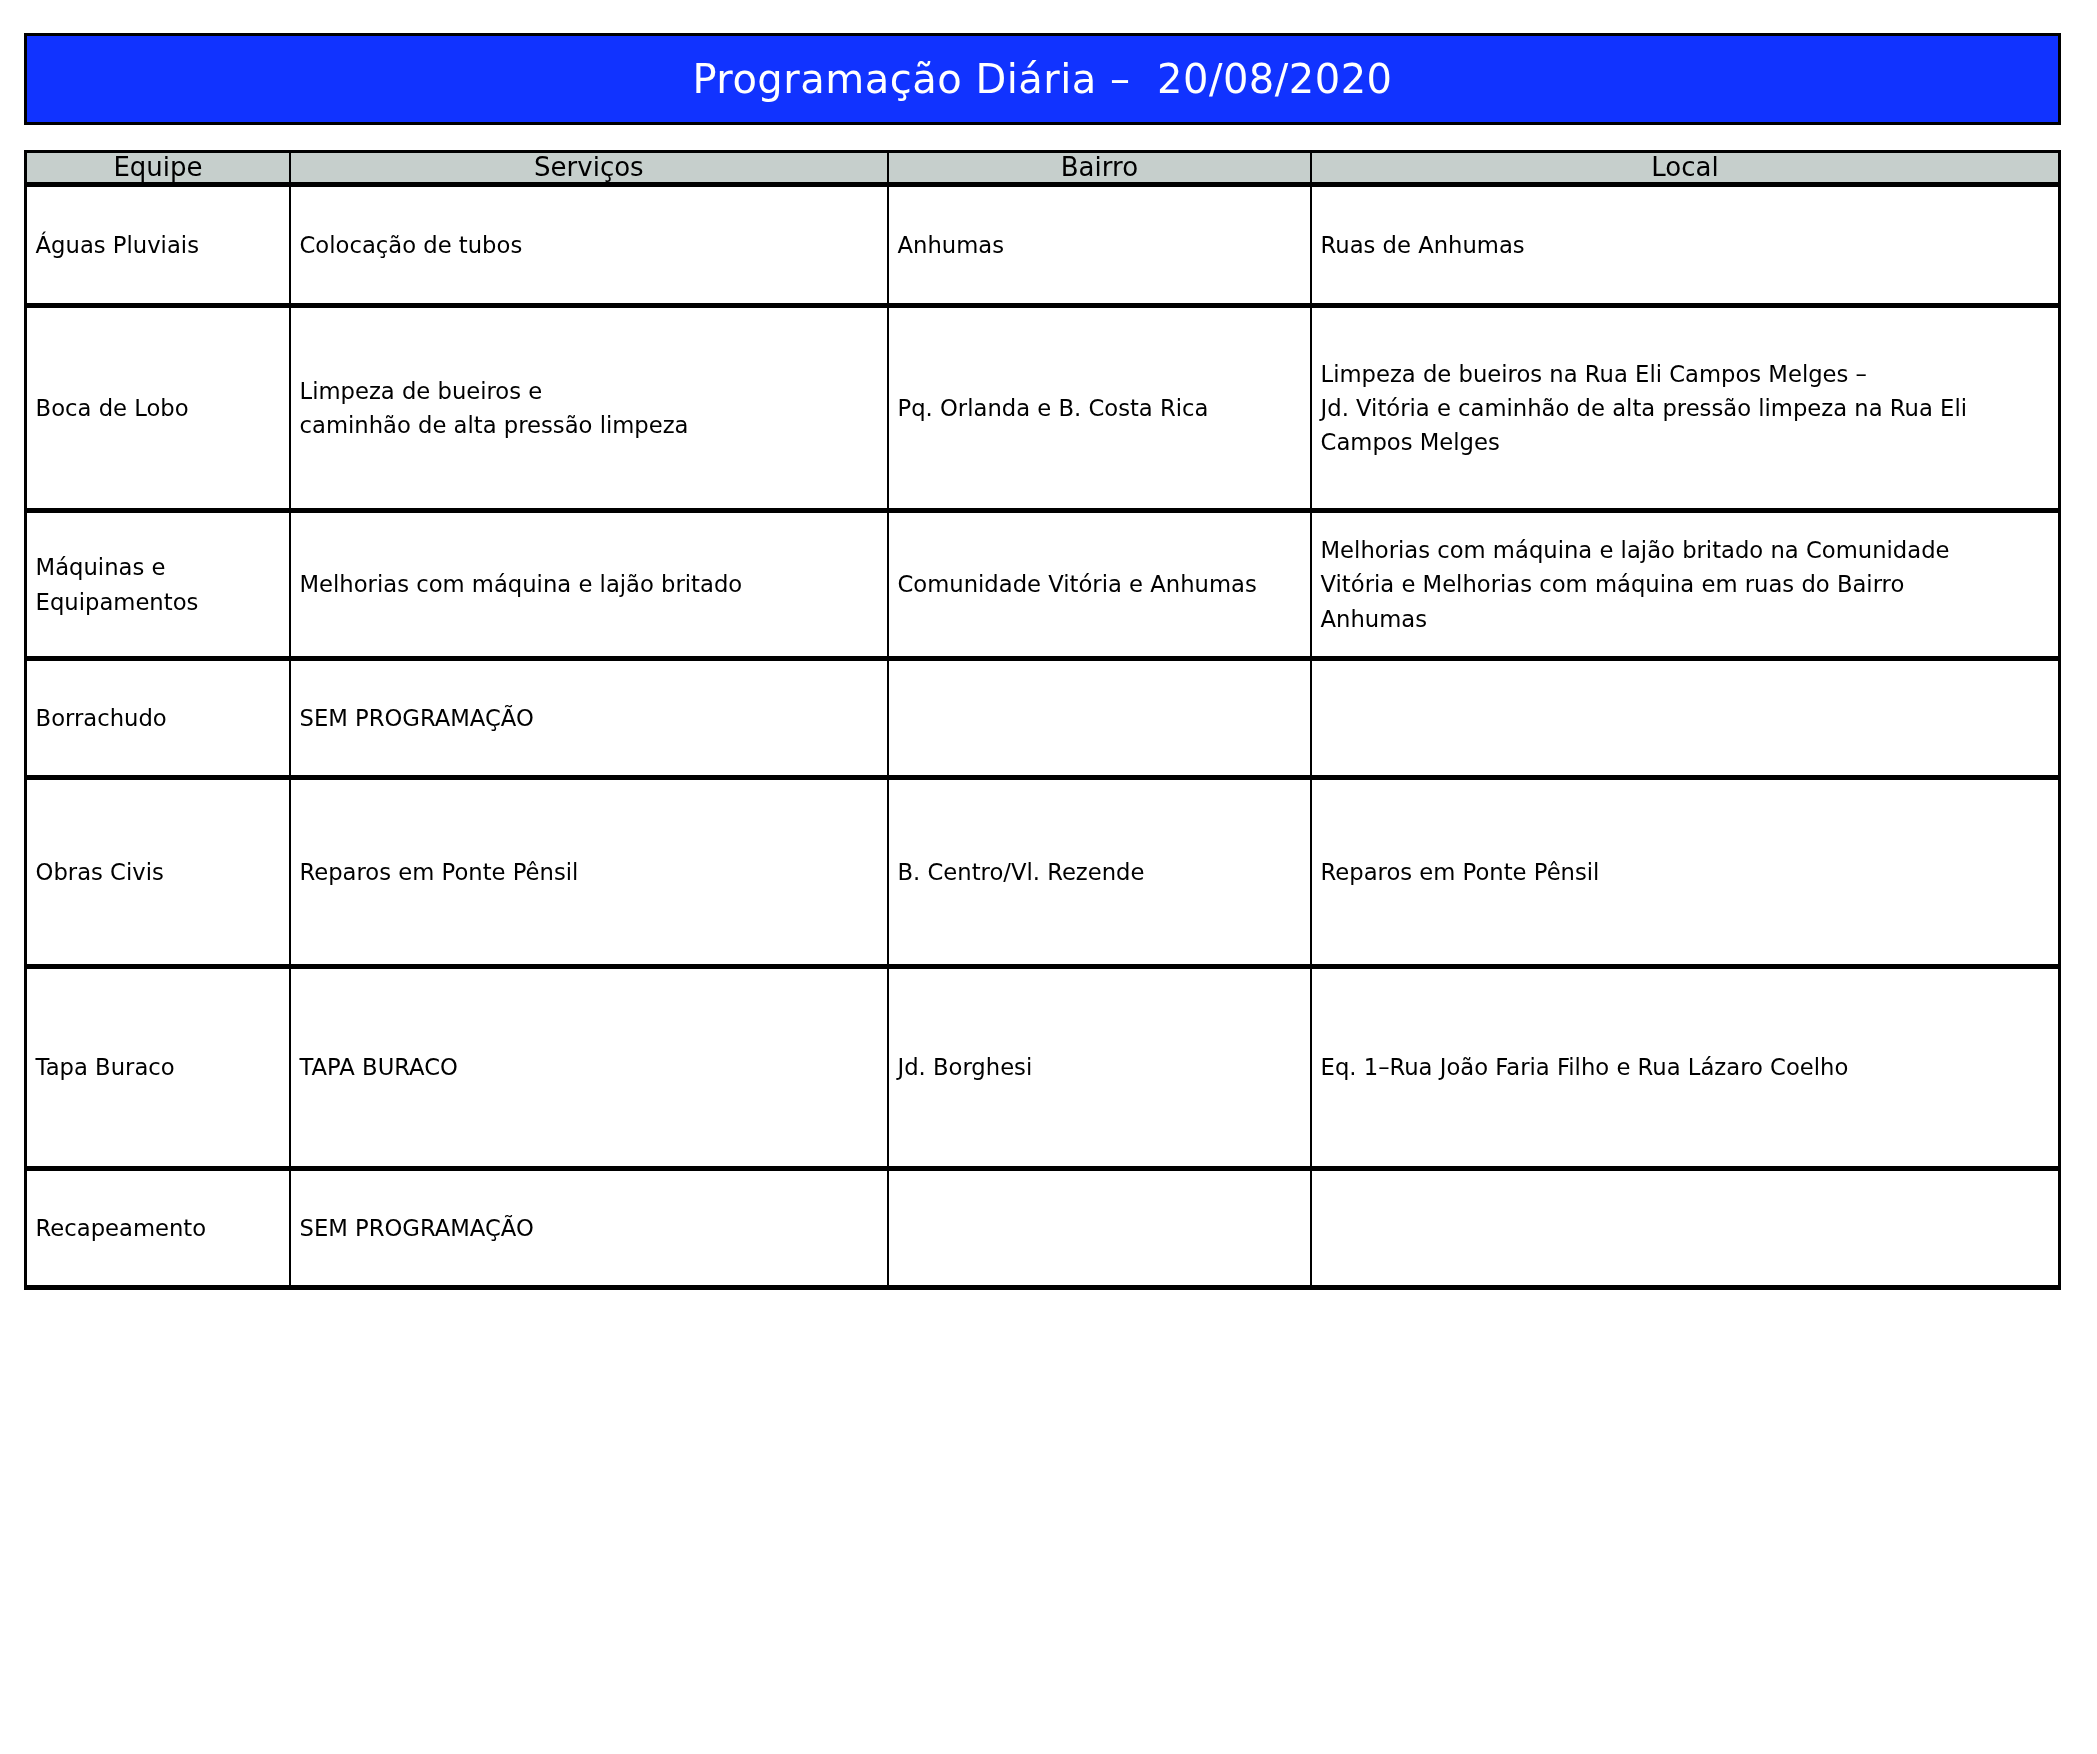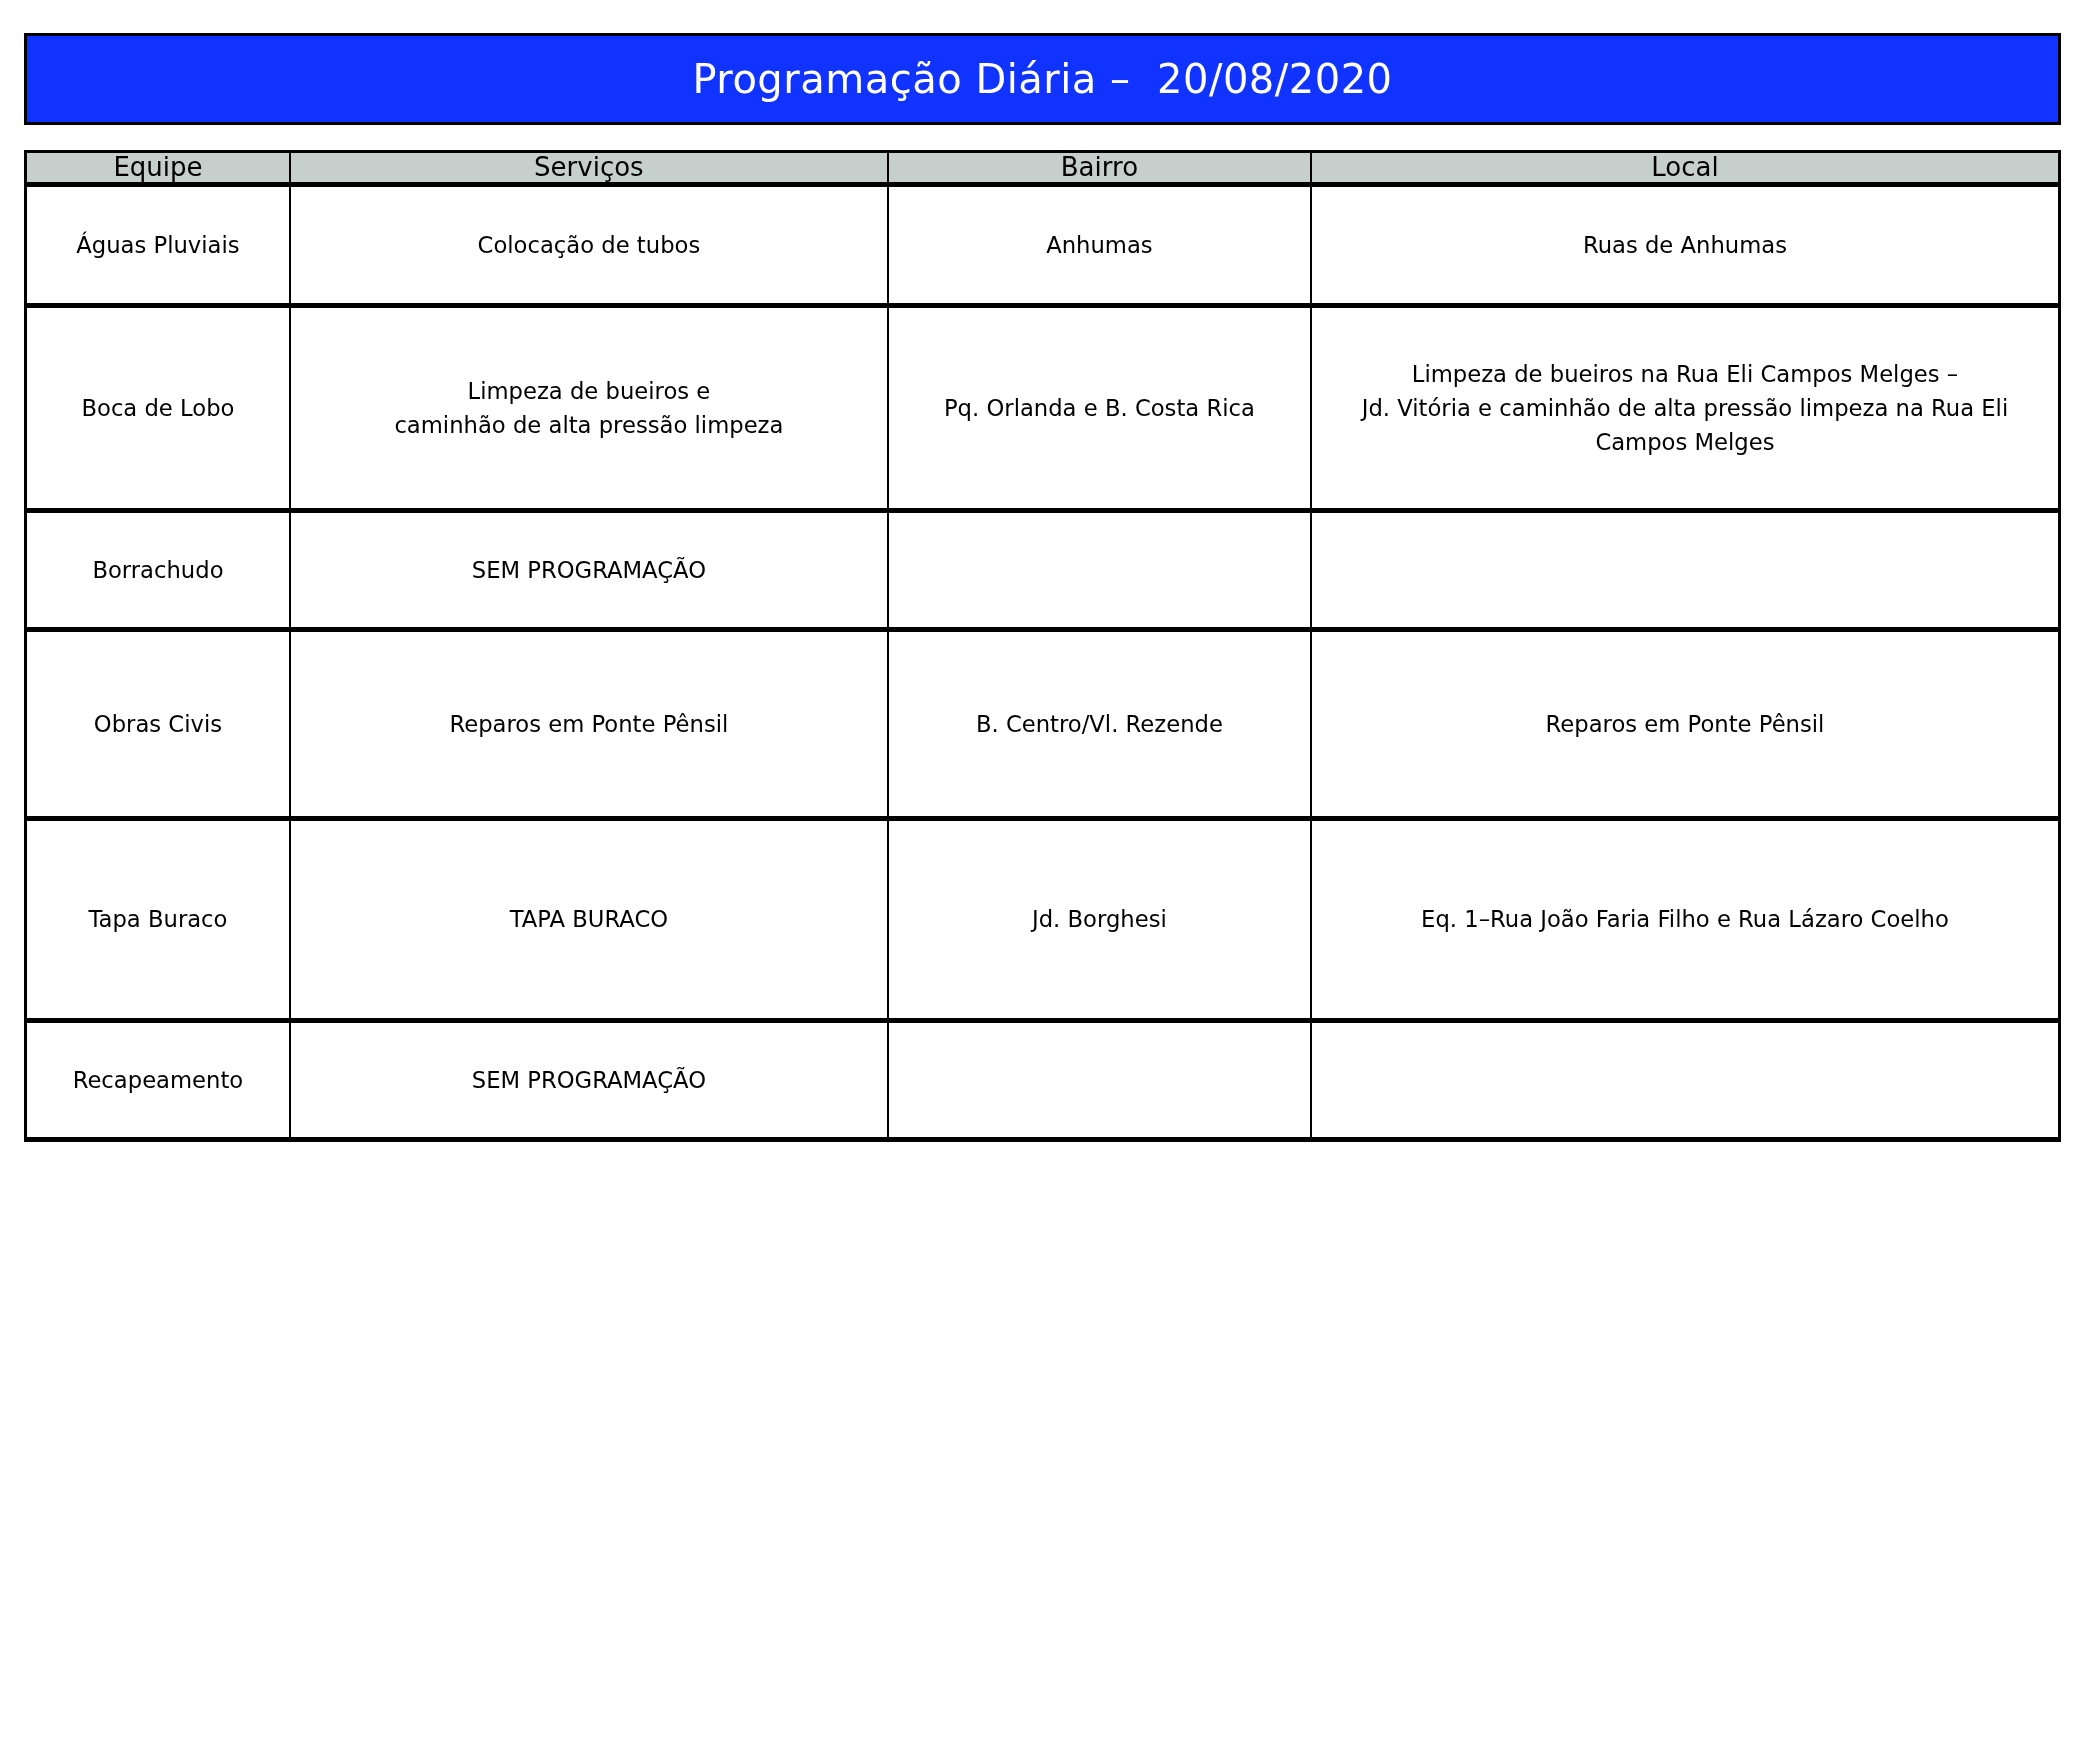--- a/index.html
+++ b/index.html
@@ -58,21 +58,21 @@
     border-left: 2.7px solid #000000;
     border-right: 2.7px solid #000000;
     border-bottom: 5.4px solid #000000;
     padding: 0;
     color: #000000;
   }
   td {
     border-left: 2.7px solid #000000;
     border-right: 2.7px solid #000000;
     border-bottom: 5.4px solid #000000;
-    text-align: center;
+    text-align: left;
     vertical-align: middle;
     font-size: 22.7px;
     line-height: 1.5;
     color: #000000;
     padding: 0 8.6px;
     white-space: pre-line;
     overflow: hidden;
   }
   tr.r1 td { height: 121px; }
   tr.r2 td { height: 205px; }
@@ -117,20 +117,29 @@
       </tr>
       <tr class="r2">
         <td>Boca de Lobo</td>
         <td>Limpeza de bueiros e
 caminhão de alta pressão limpeza</td>
         <td>Pq. Orlanda e B. Costa Rica</td>
         <td>Limpeza de bueiros na Rua Eli Campos Melges –
 Jd. Vitória e  caminhão de alta pressão limpeza na Rua Eli
 Campos Melges</td>
       </tr>
+      <tr class="r5">
+        <td>Máquinas e
+Equipamentos</td>
+        <td>Melhorias com máquina e lajão britado</td>
+        <td>Comunidade Vitória e Anhumas</td>
+        <td>Melhorias com máquina e lajão britado na Comunidade
+Vitória e Melhorias com máquina em ruas do Bairro
+Anhumas</td>
+      </tr>
       <tr class="r6">
         <td>Borrachudo</td>
         <td>SEM PROGRAMAÇÃO</td>
         <td></td>
         <td></td>
       </tr>
       <tr class="r7">
         <td>Obras Civis</td>
         <td>Reparos em Ponte Pênsil</td>
         <td>B. Centro/Vl. Rezende</td>

